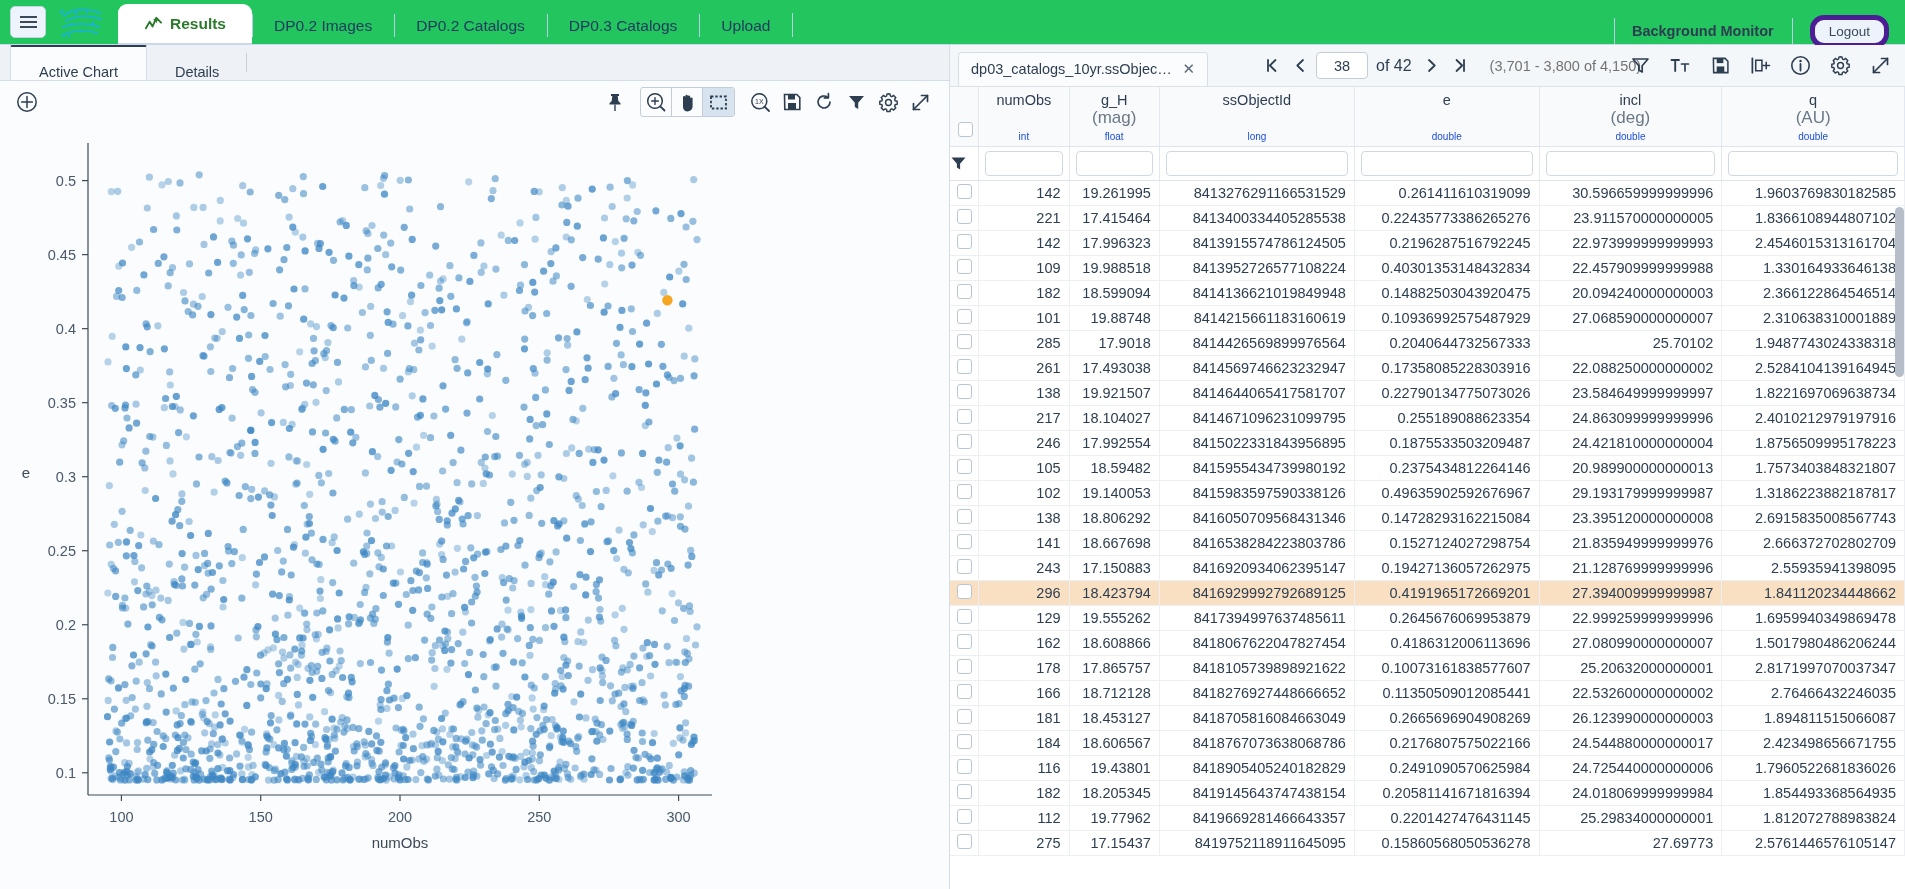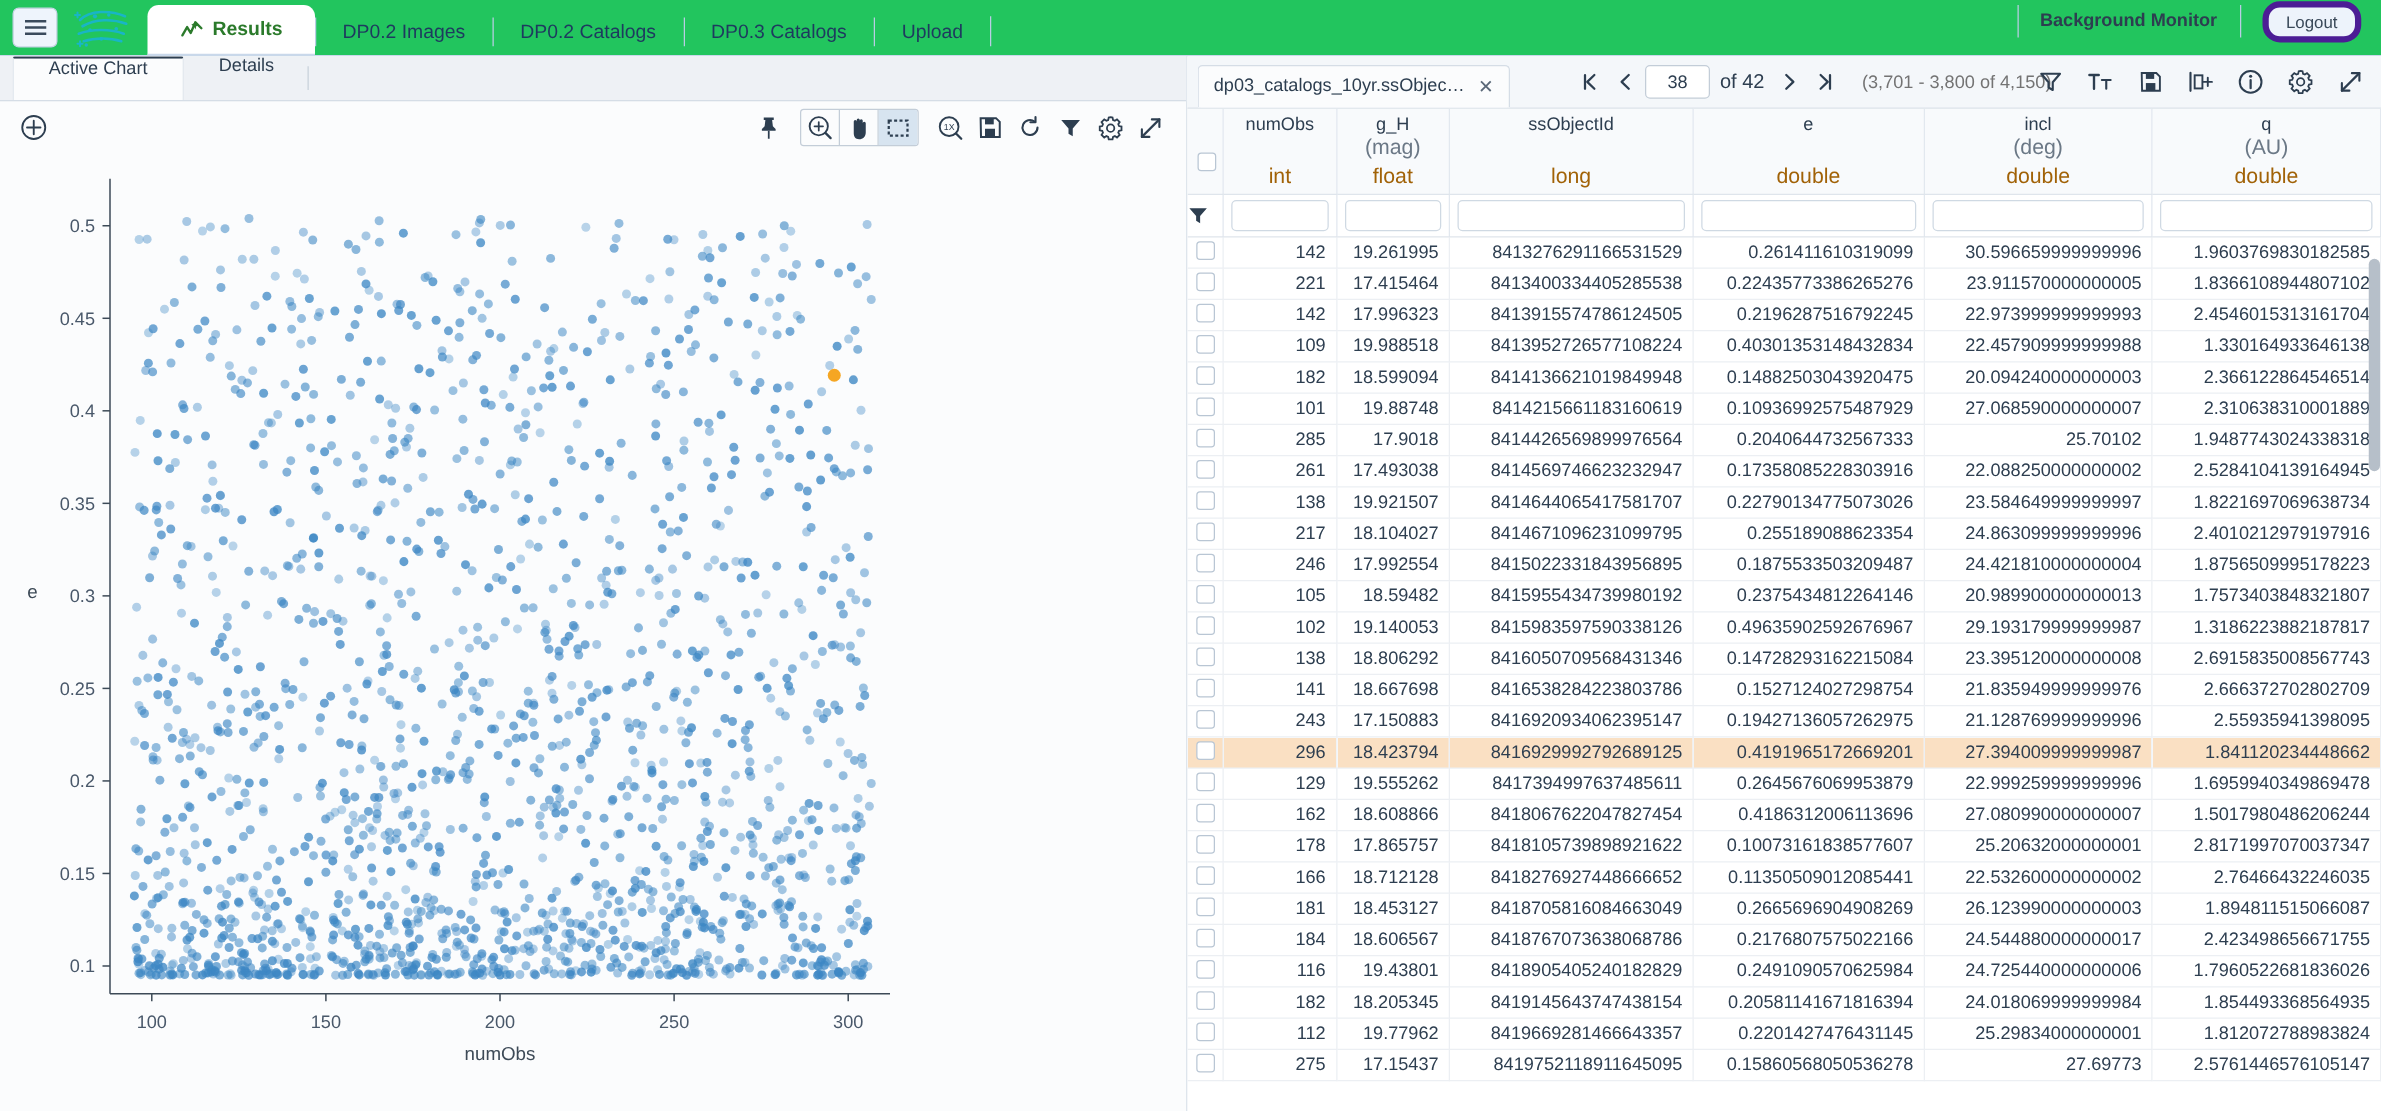--- a/index.html
+++ b/index.html
@@ -47,21 +47,21 @@
     color: #2b7a2b;
     font-weight: bold;
     padding: 0 26px;
     height: 40px;
     box-shadow: 0 -1px 0 #c9d8ea inset;
   }
   .nav-tab.active::before { display: none; }
   .nav-tab.active .tab-icon { margin-right: 7px; display: flex; }
   #topbar-right {
     position: absolute; right: 0; bottom: 0;
-    height: 40px; display: flex; align-items: flex-start; gap: 0;
+    height: 40px; display: flex; align-items: flex-end; gap: 0;
   }
   #bg-monitor {
     font-size: 14.5px; font-weight: bold; color: #2d3e50;
     padding: 0 18px; cursor: pointer; position: relative;
     height: 26px; display: flex; align-items: center;
   }
   #bg-monitor::before {
     content:""; position:absolute; left:0; top:0; bottom:0; width:1px; background:#b9cde4;
   }
   #logout-btn {
@@ -88,21 +88,21 @@
   }
   
   #chart-tabs {
     height: 36px; background: #eef1f5;
     border-bottom: 1px solid #d5dde6;
     display: flex; align-items: flex-end; padding-left: 10px;
     position: relative;
   }
   .chart-tab {
     height: 35px; padding: 0 28px;
-    display: flex; align-items: flex-start; justify-content: center;
+    display: flex; align-items: flex-end; justify-content: center;
     font-size: 14.5px; color: #2d3e50; cursor: pointer; position: relative;
   }
   .chart-tab.active {
     background: #fbfcfd; border-top: 2px solid #2d3e50;
     border-left: 1px solid #d5dde6; border-right: 1px solid #d5dde6;
     border-radius: 2px 2px 0 0;
   }
   .chart-tab.sep::after {
     content:""; position:absolute; right:0; top:8px; bottom:8px; width:1px; background:#c8d1da;
   }
@@ -154,21 +154,21 @@
   
   #table-scroll { flex: 1; overflow: hidden; position: relative; }
   table { border-collapse: collapse; width: 100%; table-layout: fixed; }
   thead th {
     background: #f8fafc; border-right: 1px solid #e2e8ef; border-bottom: 1px solid #dfe5ec;
     font-weight: normal; font-size: 14.5px; color: #2d3e50;
     padding: 5px 8px 4px; text-align: center; vertical-align: top;
     height: 52px;
   }
   th .unit { display: block; font-size: 17px; color: #6b7886; }
-  th .type { display: block; font-size: 17px; color: #a16207; margin-top: 3px; }
+  th .type { display: block; font-size: 10px; color: #1d4ed8; margin-top: 3px; }
   .cb-col { width: 28px; }
   .chk {
     width: 15px; height: 15px; border: 1px solid #b9c6d4; border-radius: 3px;
     background: #fff; display: inline-block; cursor: pointer;
   }
   tr.filter-row td {
     background: #ffffff; border-right: 1px solid #e2e8ef; border-bottom: 1px solid #dfe5ec;
     padding: 3px 6px; height: 34px;
   }
   .filter-input {

